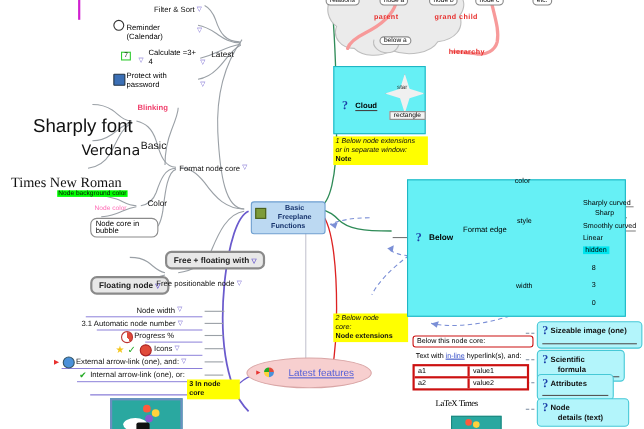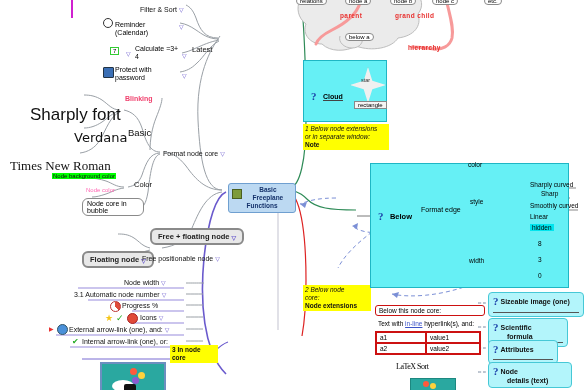--- a/index.html
+++ b/index.html
@@ -190,21 +190,21 @@
   <div class="grn" style="position:absolute;left:52px;top:173px;">Node background color</div>
   <div class="pinktxt" style="position:absolute;left:86px;top:187px;">Node color</div>
   <div style="position:absolute;left:134px;top:180px;font-size:7.5px;color:#111;">Color</div>
 
   <div class="box" style="position:absolute;left:82px;top:198px;width:52px;">
     <span>Node core in</span>
     <div>bubble</div>
   </div>
 
   <div class="boxgray" style="position:absolute;left:150px;top:228px;">
-    <span>Free + floating node</span><span class="tri">▽</span>
+    <span>Free + floating with</span><span class="tri">▽</span>
   </div>
   <div class="boxgray" style="position:absolute;left:82px;top:251px;">
     <span>Floating node</span><span class="tri">▽</span>
   </div>
   <div class="lbl plain" style="left:142px;top:255px;">
     <span>Free positionable node</span><span class="tri">▽</span>
   </div>
 
   <div class="lbl plain" style="left:124px;top:279px;">
     <span>Node width</span><span class="tri">▽</span>
@@ -245,20 +245,25 @@
   </div>
 
   <div class="root" style="left:228px;top:183px;width:60px;">
     <div style="display:flex;align-items:center;gap:2px;justify-content:center;">
       <span style="width:8px;height:8px;background:#7d9b3a;border:1px solid #4a5f1f;display:inline-block;"></span>
       <span>Basic Freeplane</span>
     </div>
     <div>Functions</div>
   </div>
 
+  <div class="ellipse" style="left:224px;top:325px;width:112px;height:26px;">
+    <span style="position:absolute;left:8px;top:9px;font-size:5px;color:#e8312f;">▶</span>
+    <span style="position:absolute;left:15px;top:8px;width:9px;height:9px;border-radius:50%;background:conic-gradient(#e04a3a 0 25%,#4a90d9 25% 50%,#ffd23c 50% 75%,#22aa22 75% 100%);"></span>
+    <span class="latest" style="margin-left:22px;">Latest features</span>
+  </div>
 
   <div class="box" style="position:absolute;left:296px;top:-3px;font-size:6px;padding:0 3px;">relations</div>
   <div class="box" style="position:absolute;left:345px;top:-3px;font-size:6px;padding:0 3px;">node a</div>
   <div class="box" style="position:absolute;left:390px;top:-3px;font-size:6px;padding:0 3px;">node b</div>
   <div class="box" style="position:absolute;left:432px;top:-3px;font-size:6px;padding:0 3px;">node c</div>
   <div class="box" style="position:absolute;left:484px;top:-3px;font-size:6px;padding:0 3px;">etc.</div>
   <div class="box" style="position:absolute;left:345px;top:33px;font-size:6px;padding:0 3px;">below a</div>
 
   <div style="position:absolute;left:340px;top:12px;font-size:6.5px;color:#e8312f;font-weight:bold;letter-spacing:0.4px;">parent</div>
   <div style="position:absolute;left:395px;top:12px;font-size:6.5px;color:#e8312f;font-weight:bold;letter-spacing:0.4px;">grand child</div>
@@ -315,21 +320,21 @@
   <div class="tblwrap" style="left:375px;top:331px;width:102px;">
     <div class="tblrow" style="border-bottom:2px solid #cc1111;">
       <div class="tblcell" style="width:42px;">a1</div>
       <div class="tblcell" style="border-left:2px solid #cc1111;flex:1;">value1</div>
     </div>
     <div class="tblrow">
       <div class="tblcell" style="width:42px;">a2</div>
       <div class="tblcell" style="border-left:2px solid #cc1111;flex:1;">value2</div>
     </div>
   </div>
-  <div style="position:absolute;left:396px;top:362px;font-size:8px;font-family:'Liberation Serif',serif;letter-spacing:-0.5px;">LaTeX Sort</div>
+  <div style="position:absolute;left:396px;top:362px;font-size:8px;font-family:'Liberation Serif',serif;letter-spacing:-0.5px;">LaTeX Times</div>
   <div style="position:absolute;left:410px;top:378px;width:44px;height:12px;background:#2aa8a0;border:1px solid #1d8880;">
     <div style="position:absolute;left:12px;top:2px;width:6px;height:6px;border-radius:50%;background:#ff5a3c;"></div>
     <div style="position:absolute;left:19px;top:4px;width:6px;height:6px;border-radius:50%;background:#ffd23c;"></div>
   </div>
 
   <div class="rnode" style="left:488px;top:292px;width:86px;">
     <span class="qm">?</span><span style="font-weight:bold;">Sizeable image (one)</span>
     <div style="border-bottom:1px solid #555;margin-top:5px;"></div>
   </div>
   <div class="rnode" style="left:488px;top:318px;width:70px;">

